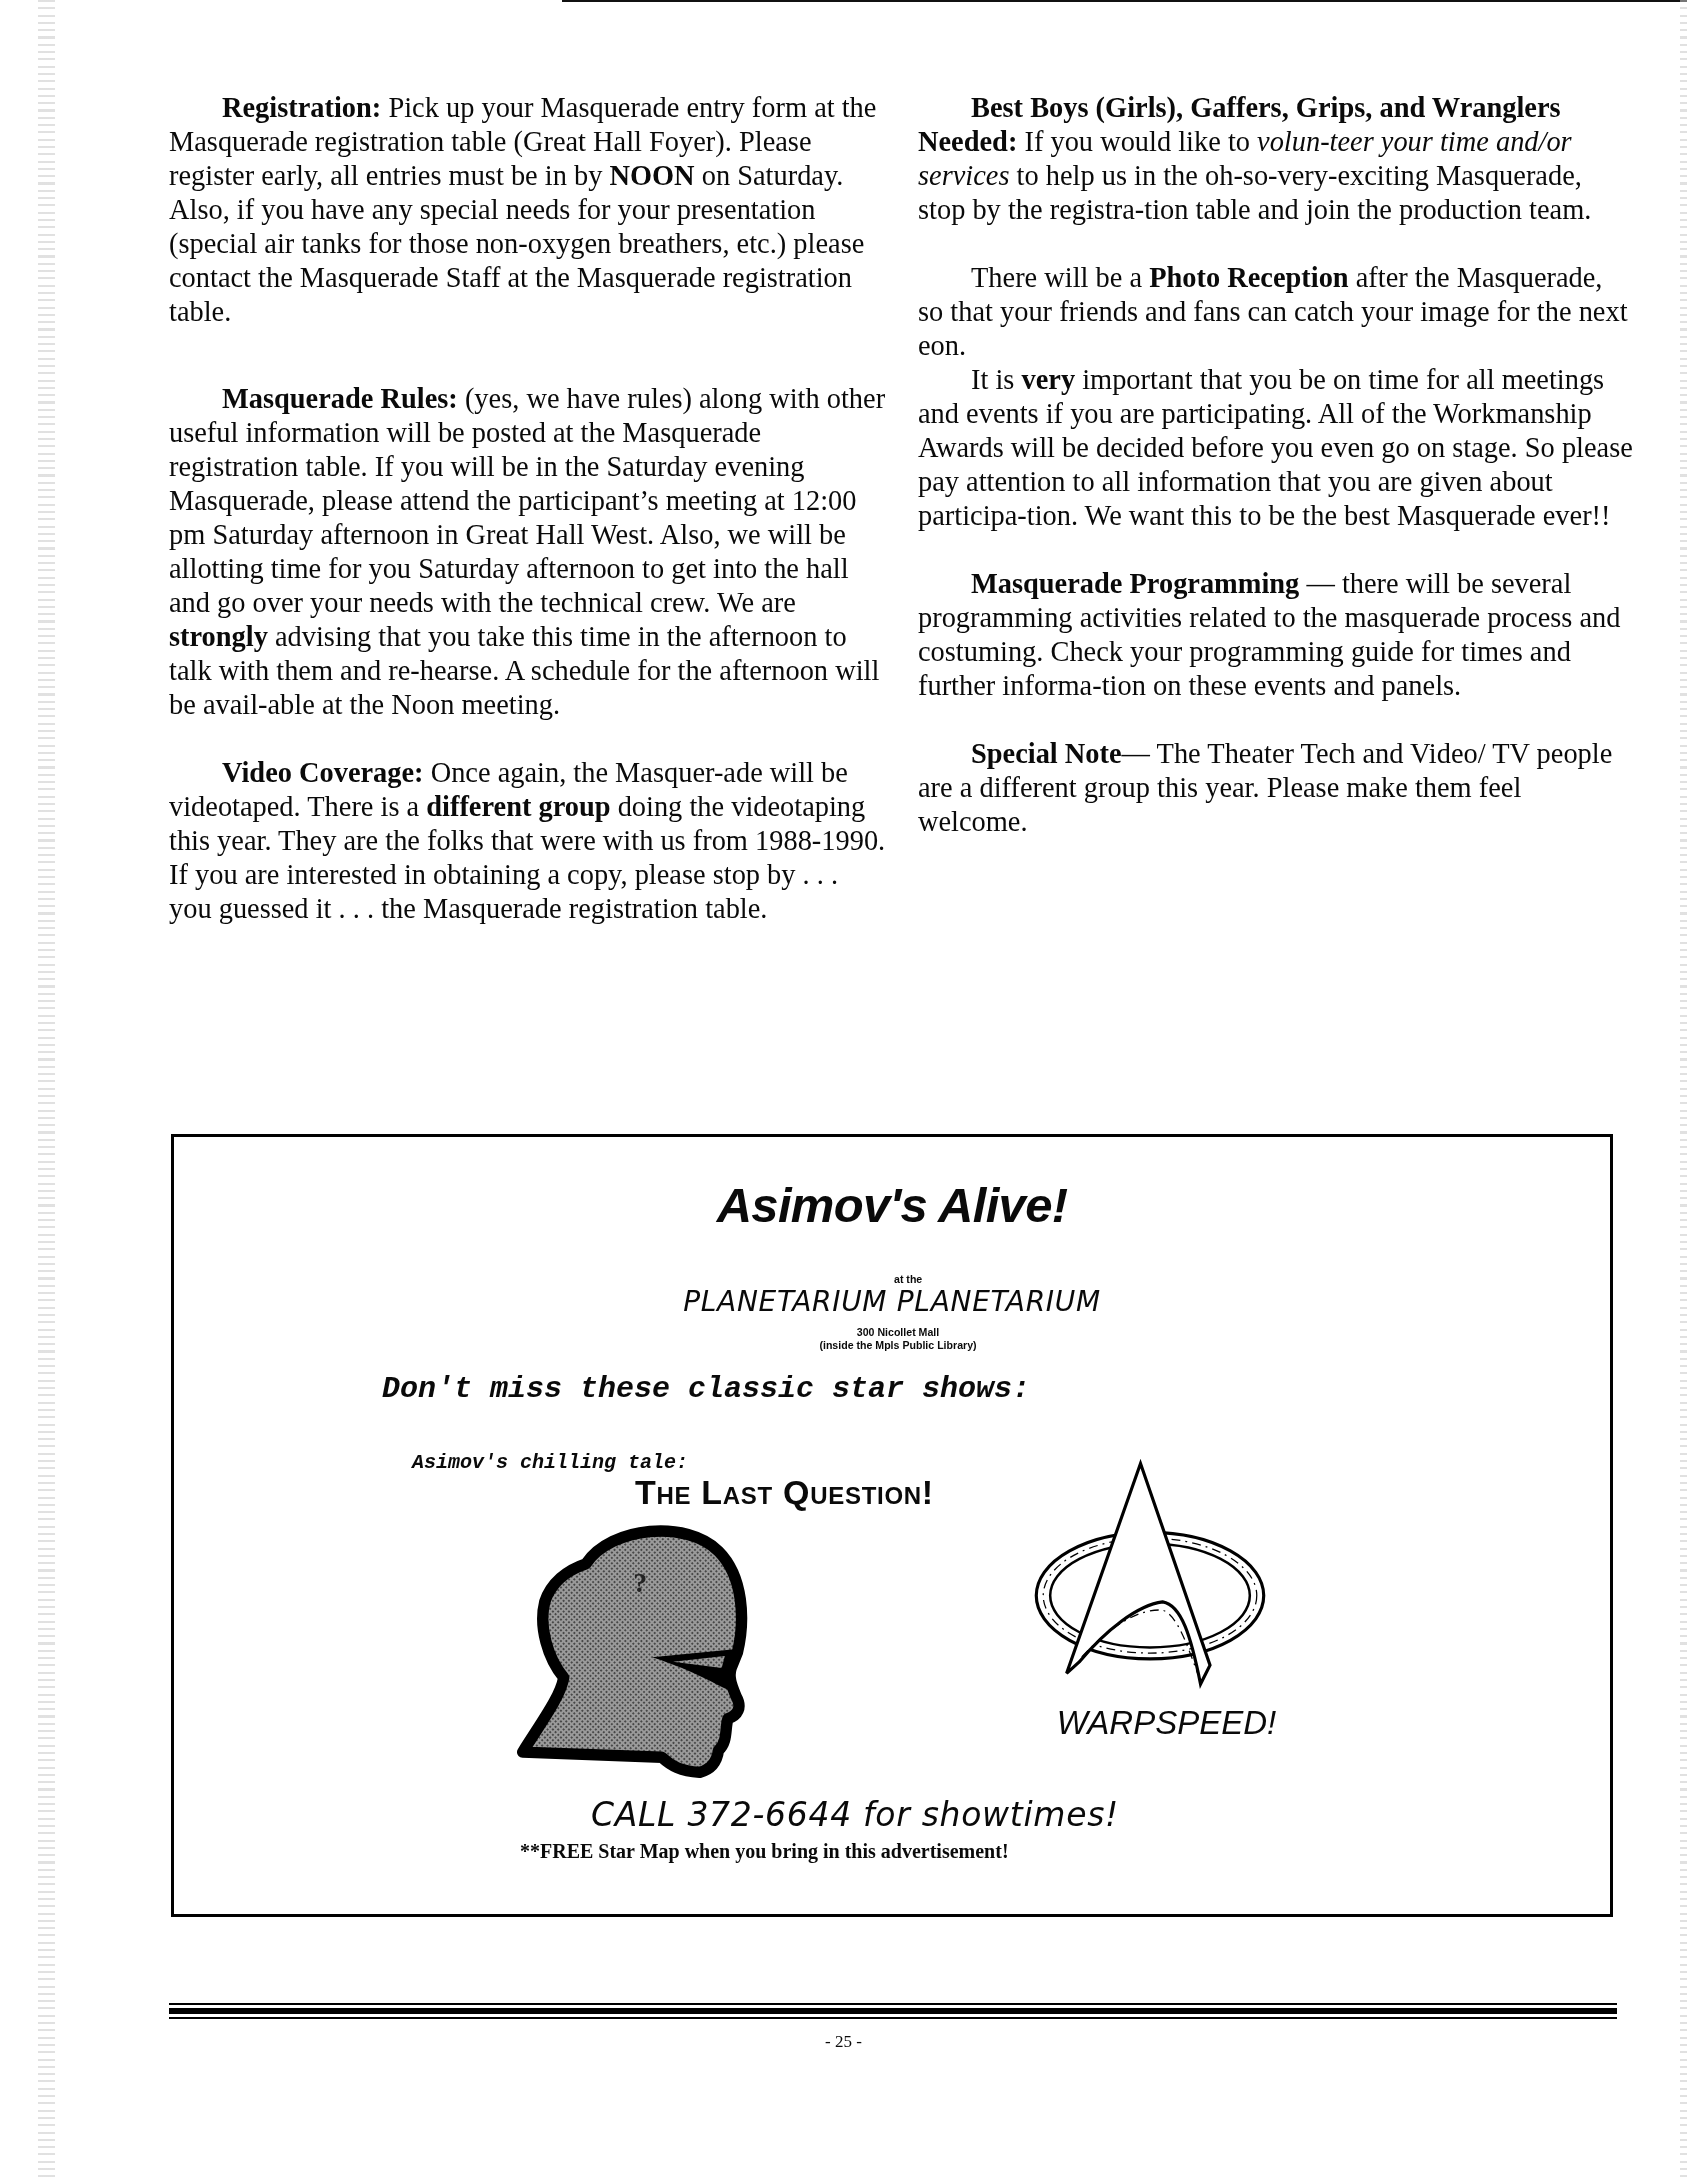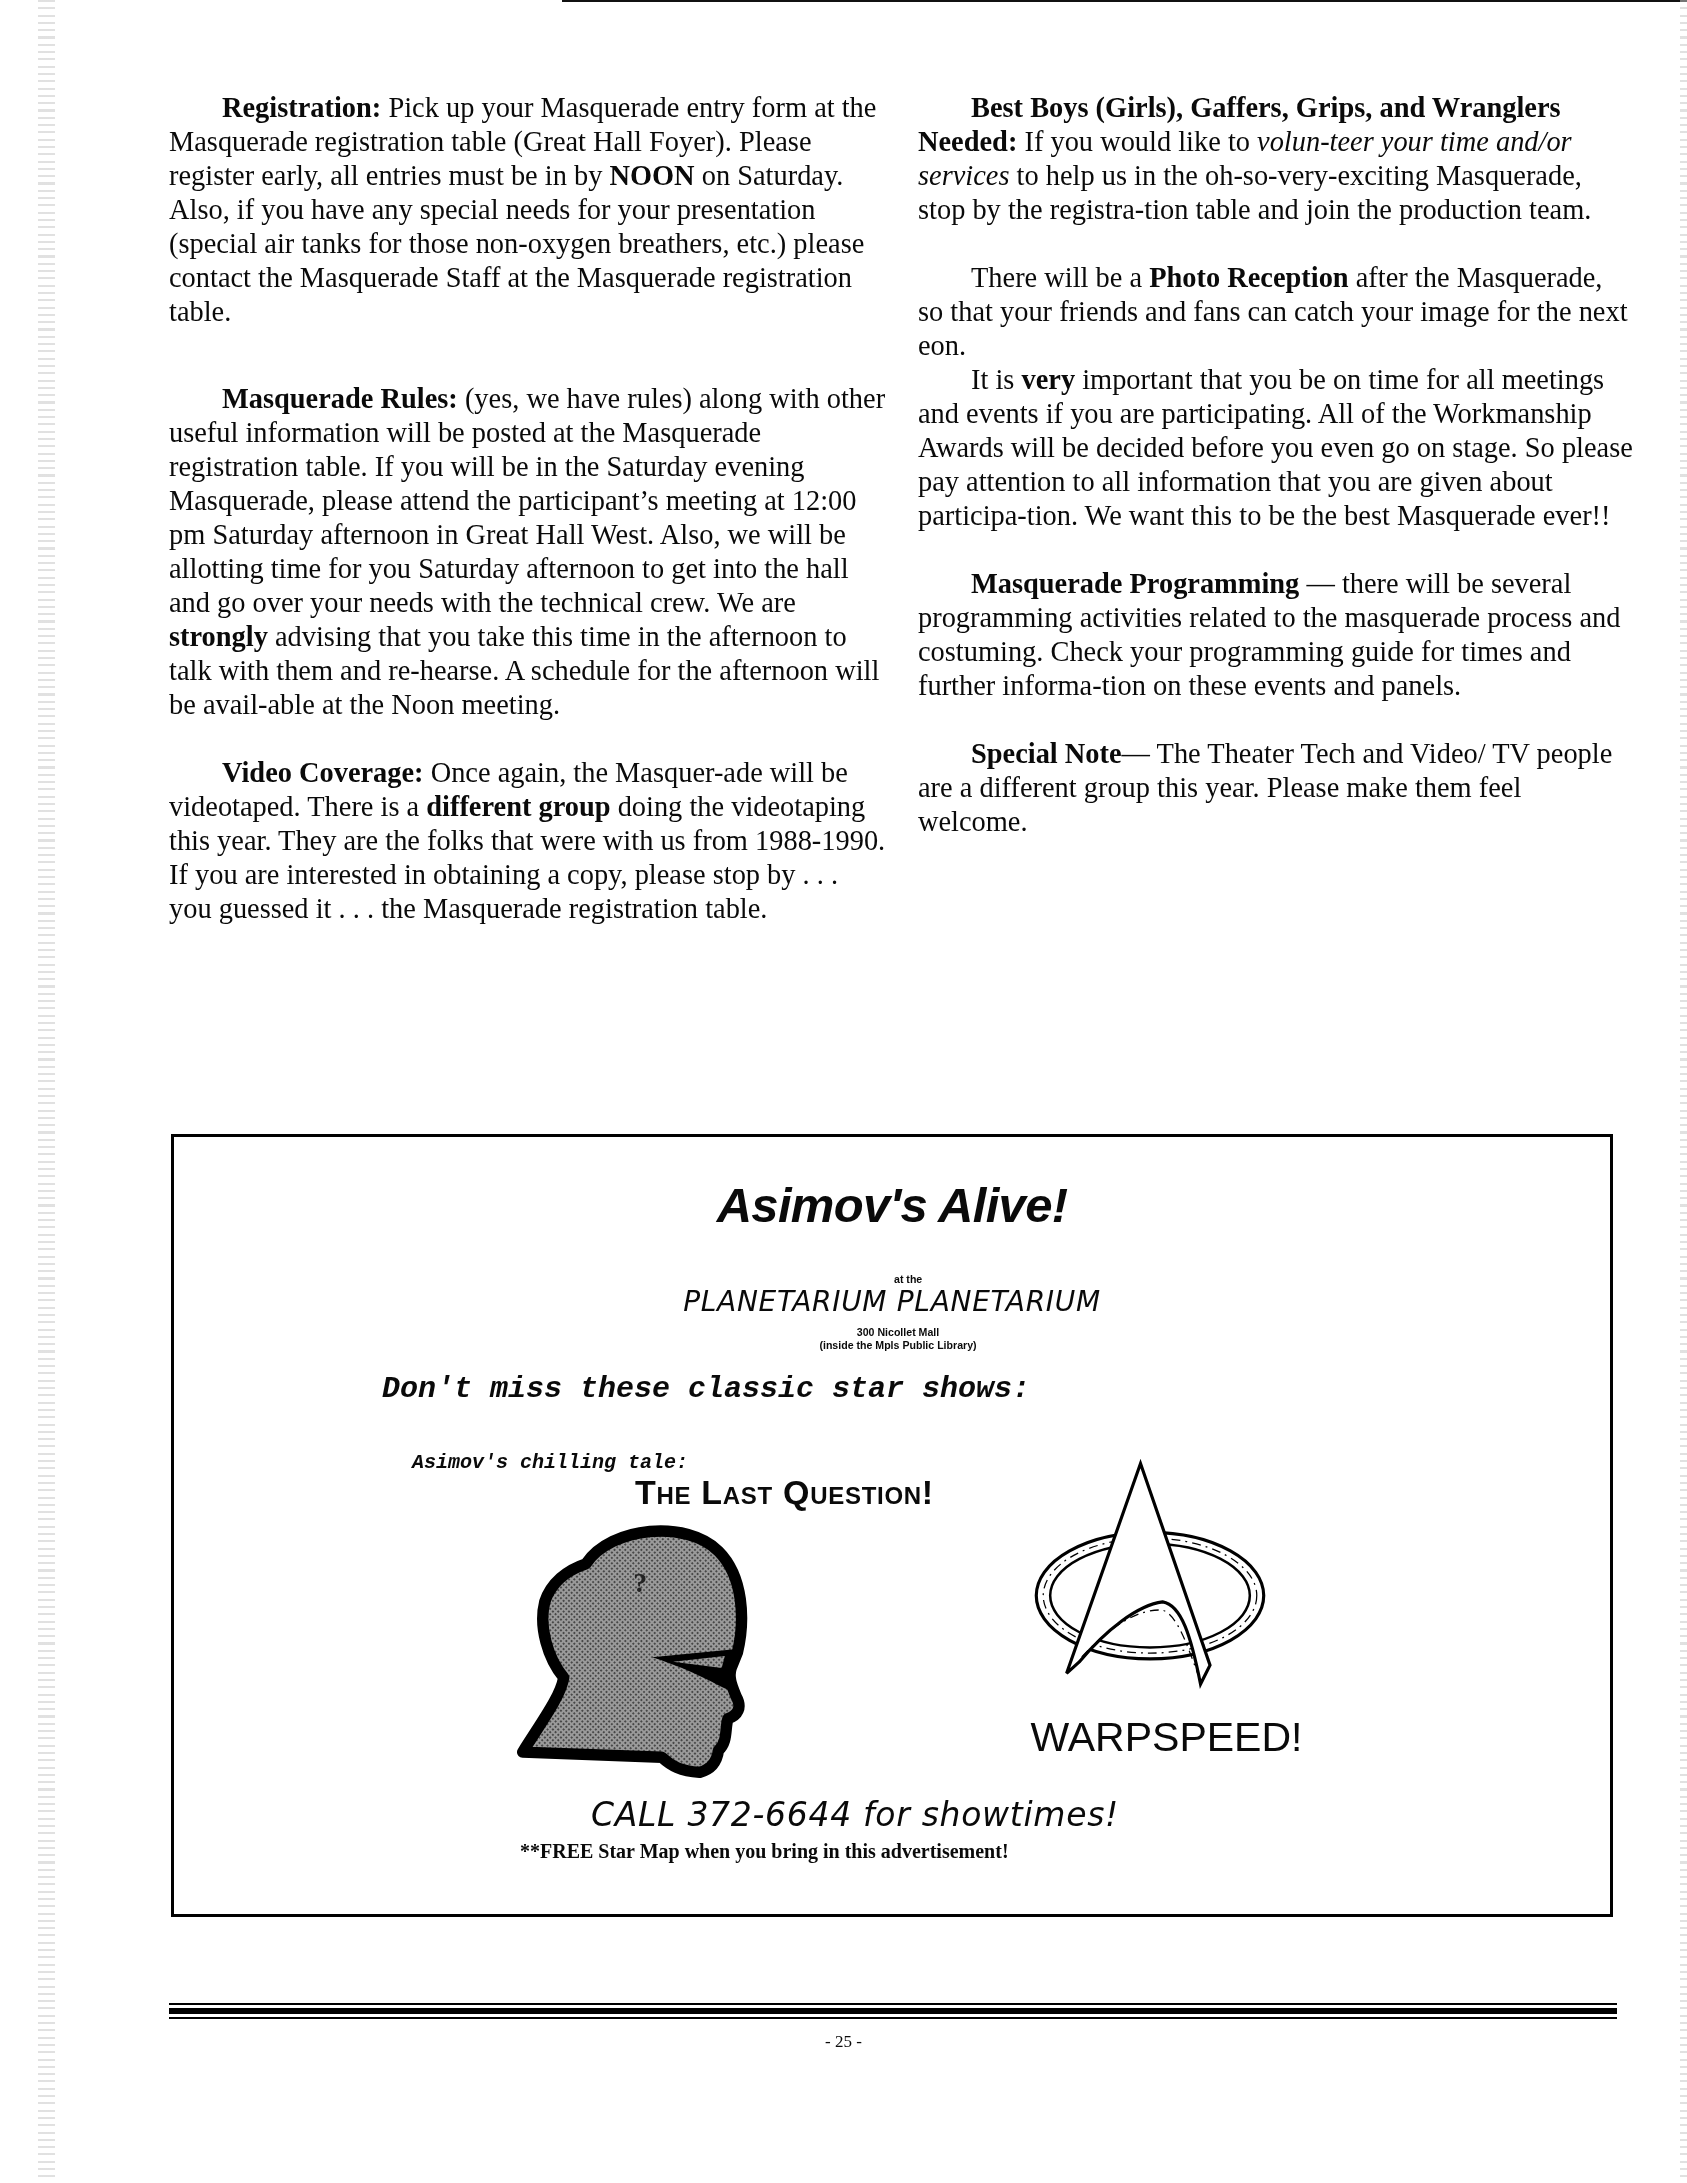--- a/index.html
+++ b/index.html
@@ -39,22 +39,22 @@
     font-weight: bold; font-size: 10.6px; line-height: 13.2px; margin-left: 12px; }
   .addr.a1 { top: 189px; }
   .addr.a2 { top: 202px; }
   .mono { font-family: "Liberation Mono", "DejaVu Sans Mono", monospace; font-weight: bold; font-style: italic; }
   .dont-miss { position: absolute; left: 208px; top: 235px; font-size: 30px; }
   .chilling { position: absolute; left: 208px; top: 314px; font-size: 20px; margin-left: 30px; }
   .last-q { position: absolute; left: 461px; top: 336px; font-family: "Liberation Sans", sans-serif;
     font-weight: bold; font-size: 34px; font-variant: small-caps; letter-spacing: 0.7px; }
   .head-art { position: absolute; left: 336px; top: 370px; width: 278px; height: 278px; }
   .badge-art { position: absolute; left: 837px; top: 311px; width: 278px; height: 251px; }
-  .warp { position: absolute; left: 761px; top: 583px; width: 463px; text-align: center;
-    font-family: "Liberation Sans", sans-serif; font-size: 41px; line-height: 34px; }
+  .warp { position: absolute; left: 761px; top: 569px; width: 463px; text-align: center;
+    font-family: "Liberation Sans", sans-serif; font-style: italic; font-size: 33px; line-height: 34px; }
   .call { position: absolute; left: 417px; top: 658px; font-family: "DejaVu Sans", sans-serif;
     font-style: italic; font-size: 33px; letter-spacing: 0.7px; }
   .free { position: absolute; left: 346px; top: 703px; font-family: "Liberation Serif", serif;
     font-weight: bold; font-size: 20px; }
 
   .bottom-rule { position: absolute; left: 169px; width: 1448px; top: 2003px; }
   .bottom-rule .l1 { height: 2px; background: #000; }
   .bottom-rule .sp1 { height: 2.6px; }
   .bottom-rule .l2 { height: 6px; background: #000; }
   .bottom-rule .sp2 { height: 3.3px; }

